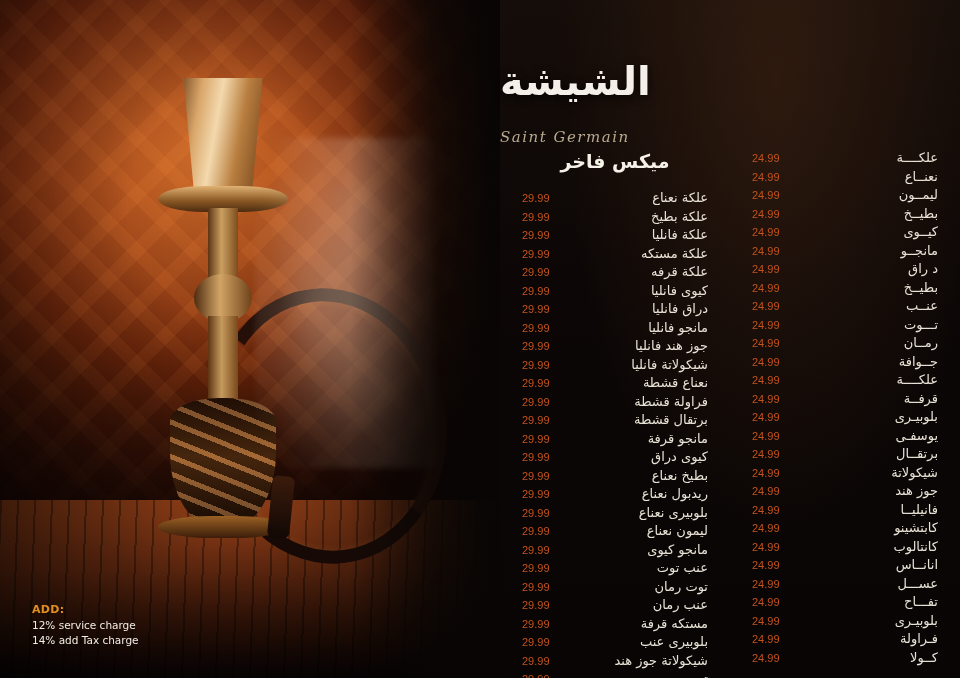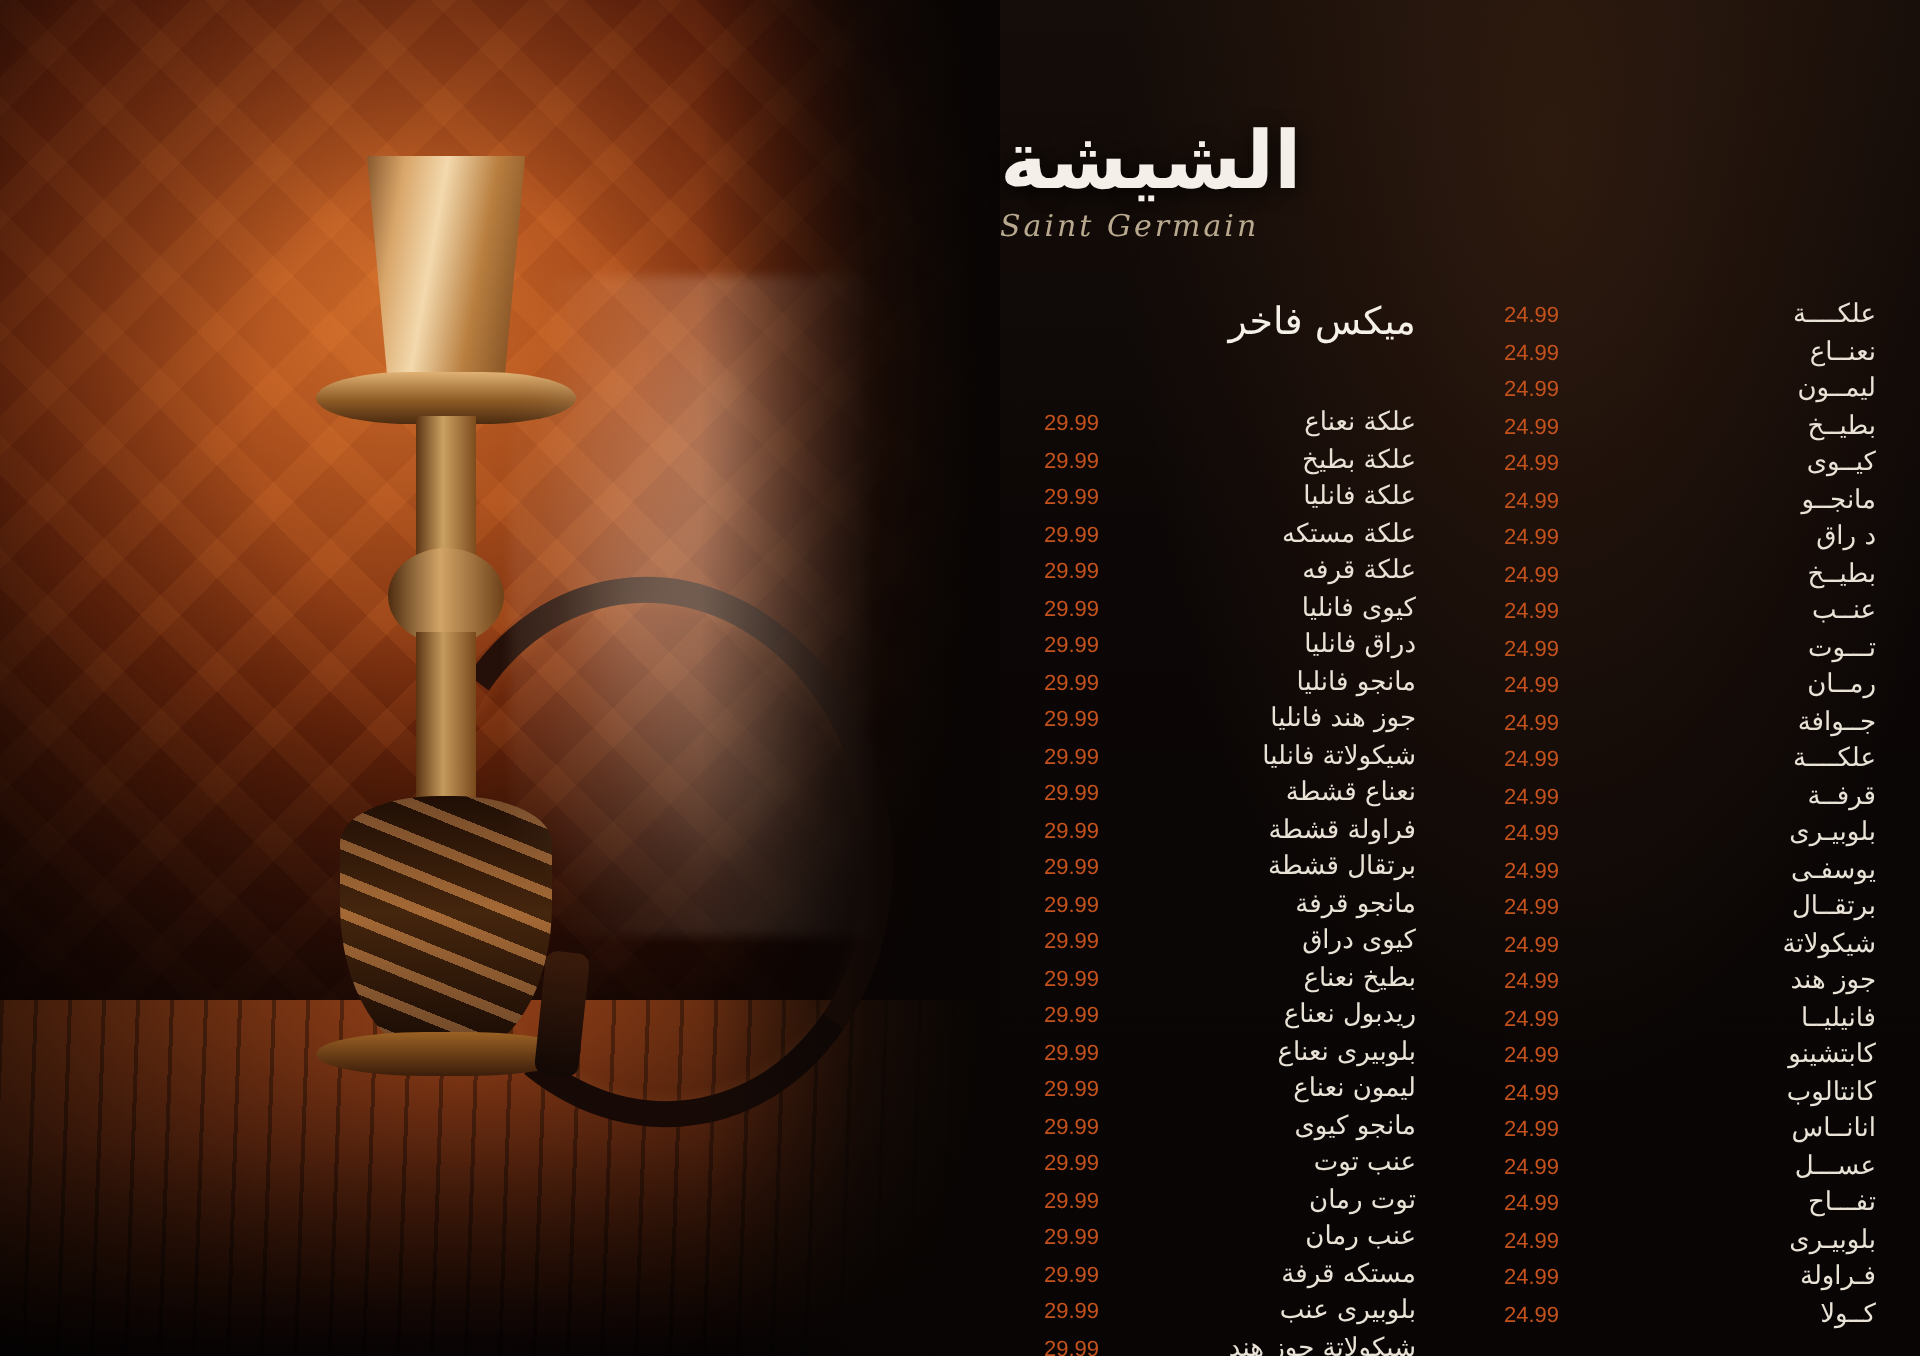--- a/index.html
+++ b/index.html
@@ -165,43 +165,44 @@
     font-weight: bold;
     letter-spacing: 1px;
     direction: rtl;
     text-shadow: 0 2px 10px rgba(0,0,0,0.8);
   }
   .brand-en {
     color: #b9a98f;
     font-size: 15px;
     font-style: italic;
     letter-spacing: 1.5px;
-    margin-top: 0;
+    margin-top: 24px;
     font-family: "DejaVu Serif", serif;
   }
 
   .columns {
     position: absolute;
     left: 0; top: 150px;
     width: 460px;
     display: flex;
     flex-direction: row;
     direction: rtl;
   }
   .col {
     width: 50%;
     padding: 0 22px;
     box-sizing: border-box;
   }
   .col-title {
     color: #f5f0e8;
     font-size: 19px;
-    font-weight: normal;
+    font-weight: bold;
+    text-align: center;
     direction: rtl;
-    margin-bottom: 32px;
+    margin-bottom: 18px;
   }
   .item-row {
     display: flex;
     flex-direction: row;
     justify-content: space-between;
     align-items: baseline;
     direction: rtl;
     margin-bottom: 3.5px;
   }
   .item-name {
@@ -239,20 +240,25 @@
       <div class="sh-bulb"></div>
       <div class="sh-stem-b"></div>
       <div class="sh-vase"></div>
       <div class="sh-base"></div>
       <div class="sh-tip"></div>
       <div class="smoke"></div>
     </div>
 
     <div class="panel-fade"></div>
 
+    <div class="add-note">
+      <div class="add-title">ADD:</div>
+      <div class="add-line">12% service charge</div>
+      <div class="add-line">14% add Tax charge</div>
+    </div>
   </div>
 
   <div class="menu-panel">
     <div class="menu-head">
       <div class="brand-ar">الشيشة</div>
       <div class="brand-en">Saint Germain</div>
     </div>
 
     <div class="columns">
 

